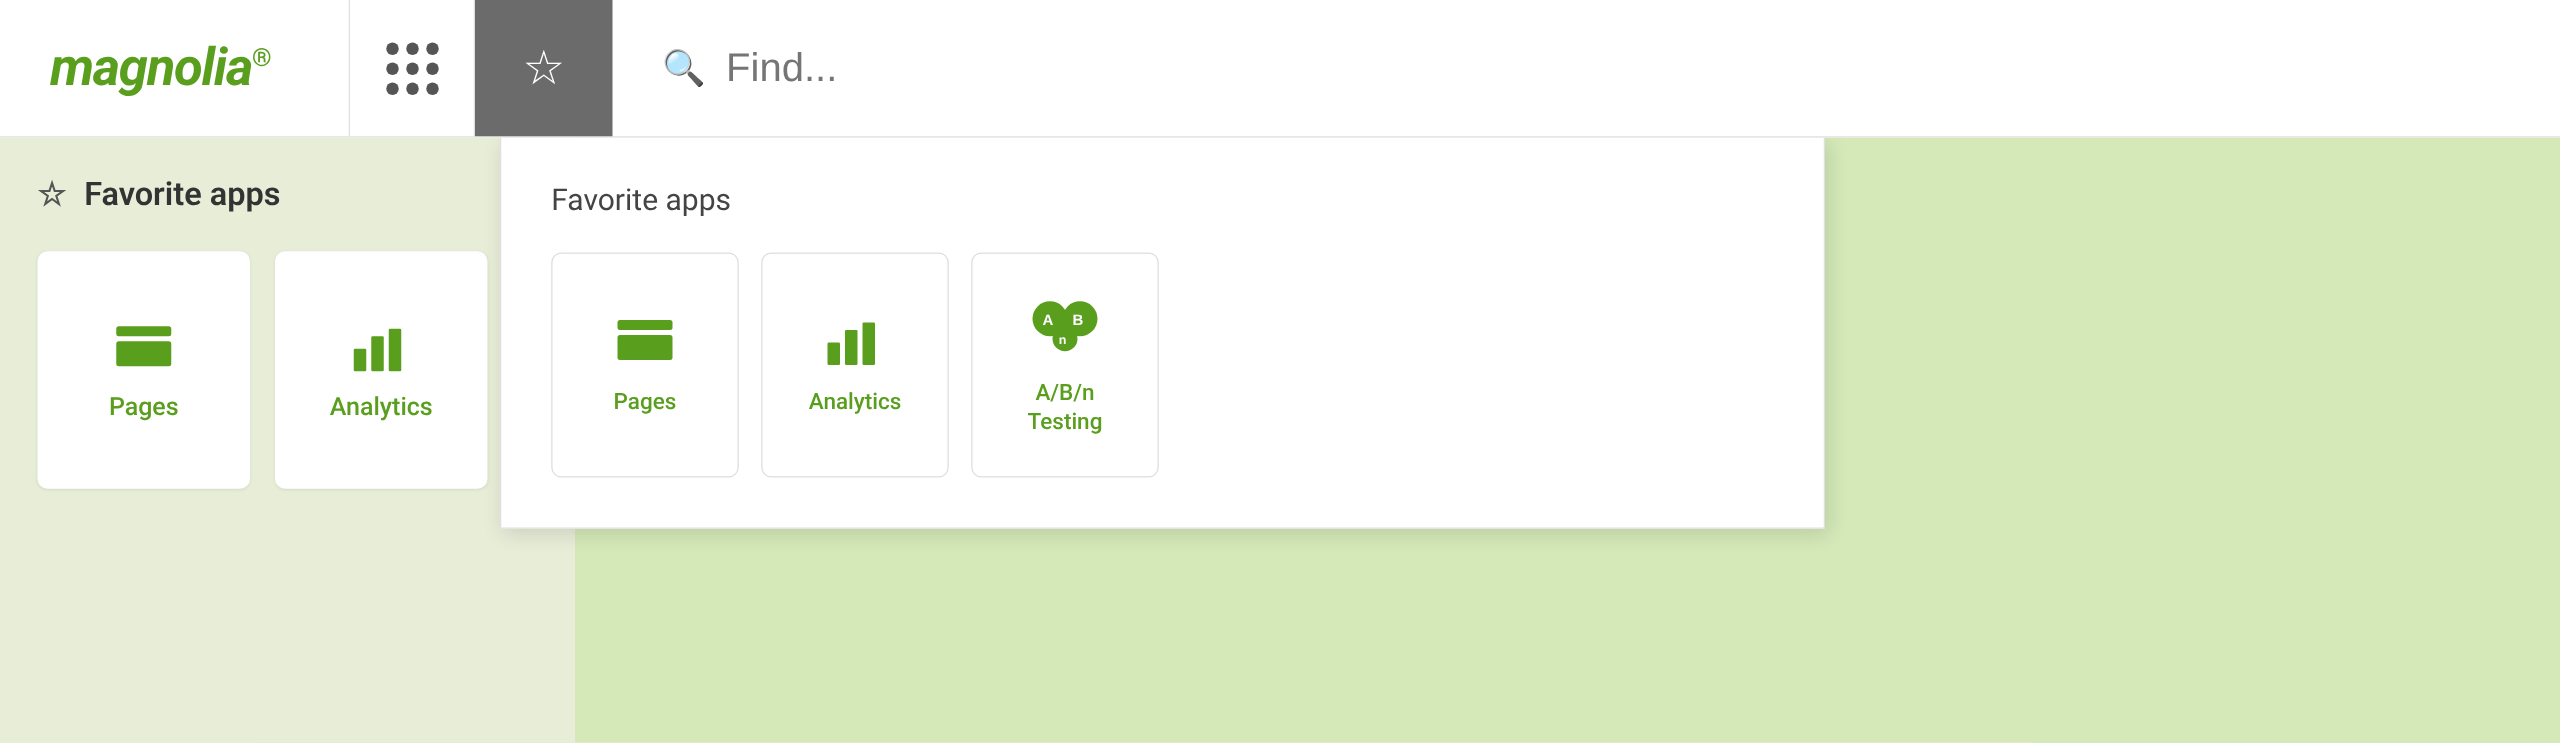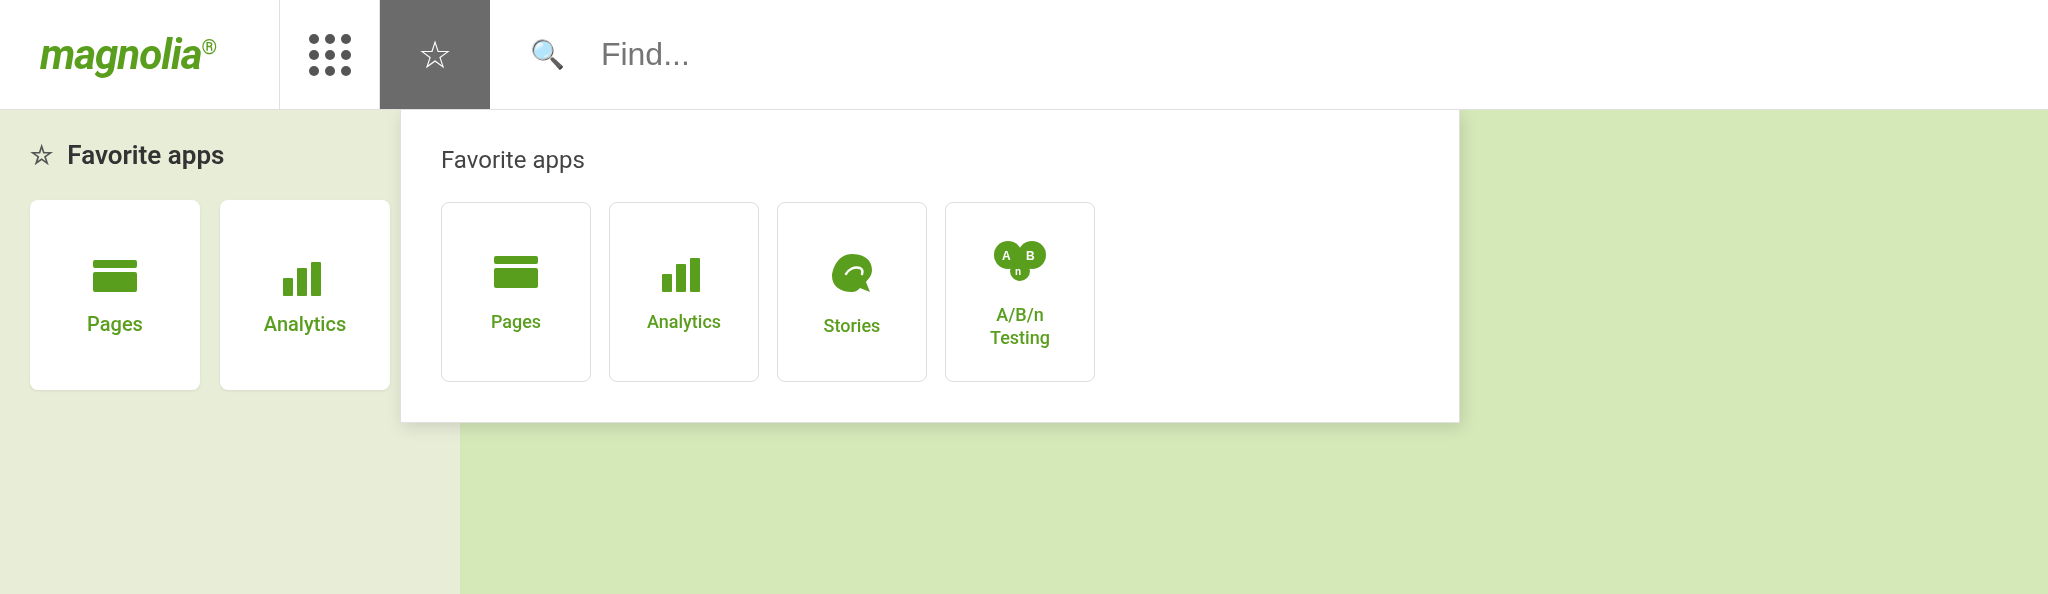--- a/index.html
+++ b/index.html
@@ -97,21 +97,20 @@
       color: #888;
     }
 
     .search-input {
       border: none;
       outline: none;
       font-size: 32px;
       color: #bbb;
       background: transparent;
       flex: 1;
-      margin-left: 20px;
     }
 
     
     .main-area {
       display: flex;
       height: 484px;
       position: relative;
     }
 
     
@@ -301,27 +300,20 @@
       <div class="app-card">
         <svg width="52" height="44" viewBox="0 0 52 44" fill="none">
           <rect x="4" y="24" width="10" height="18" rx="1" fill="#5a9e1e"></rect>
           <rect x="18" y="14" width="10" height="28" rx="1" fill="#5a9e1e"></rect>
           <rect x="32" y="8" width="10" height="34" rx="1" fill="#5a9e1e"></rect>
         </svg>
         <span class="app-label">Analytics</span>
       </div>
 
 
-      <div class="app-card">
-        <svg width="52" height="52" viewBox="0 0 52 52" fill="none">
-          <path d="M26 8 C10 8 6 26 6 30 C6 40 14 46 26 46 C30 46 32 44 34 42 L44 46 L40 36 C42 33 46 30 46 24 C46 14 38 8 26 8 Z" fill="#5a9e1e"></path>
-          <path d="M20 28 C22 24 28 20 34 22 C36 23 37 25 36 28" stroke="#fff" stroke-width="2.5" fill="none" stroke-linecap="round"></path>
-        </svg>
-        <span class="app-label">Stories</span>
-      </div>
 
       <div class="app-card">
         <svg width="60" height="52" viewBox="0 0 60 52" fill="none">
           <circle cx="18" cy="20" r="14" fill="#5a9e1e"></circle>
           <circle cx="42" cy="20" r="14" fill="#5a9e1e"></circle>
           <circle cx="30" cy="36" r="10" fill="#5a9e1e"></circle>
           <text x="12" y="25" font-size="12" font-weight="700" fill="white" font-family="sans-serif">A</text>
           <text x="36" y="25" font-size="12" font-weight="700" fill="white" font-family="sans-serif">B</text>
           <text x="25" y="40" font-size="10" font-weight="700" fill="white" font-family="sans-serif">n</text>
         </svg>

